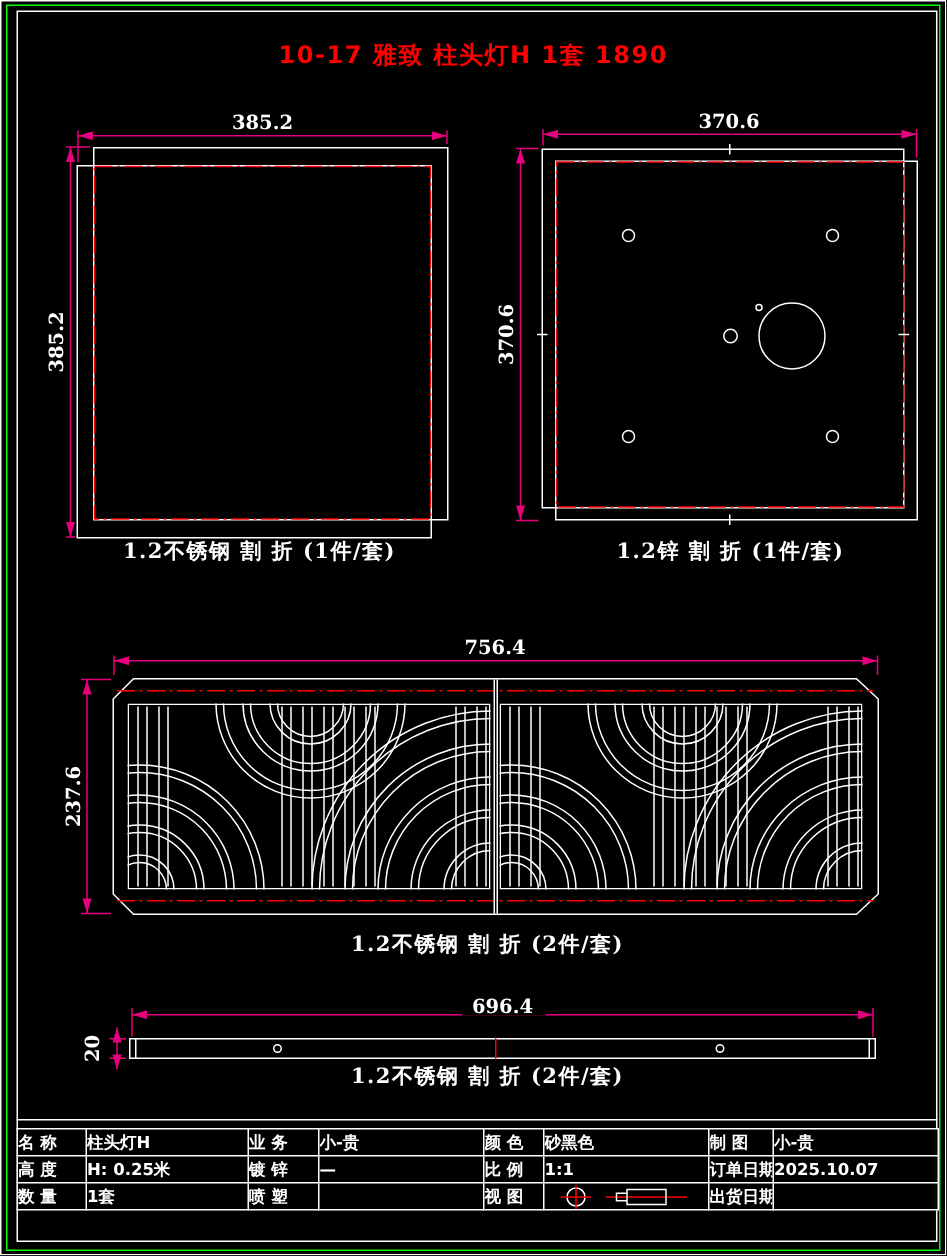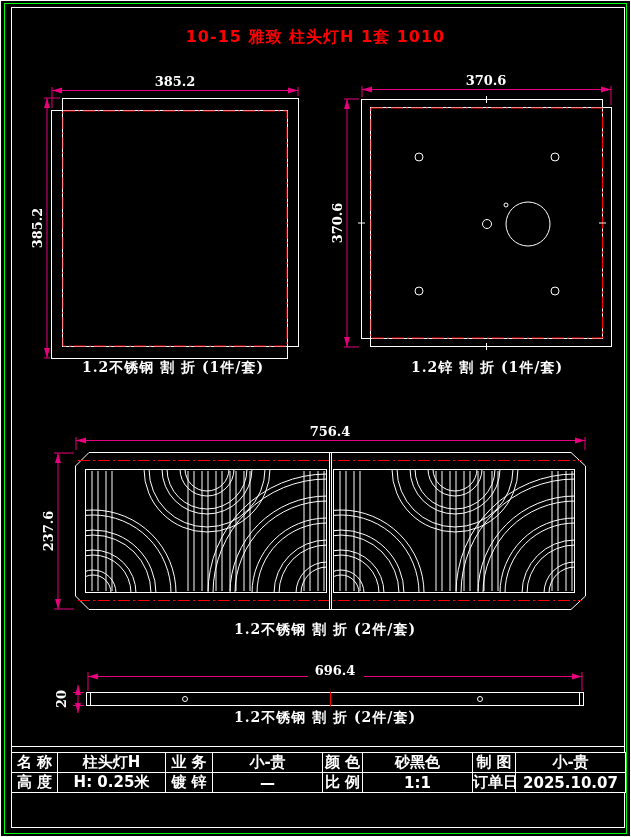--- a/index.html
+++ b/index.html
@@ -11,22 +11,22 @@
   .redfold{stroke:#ff0000;stroke-width:1;fill:none;stroke-dasharray:12 3 2 3;}
   .dim{stroke:#e6007e;stroke-width:1;fill:none;}
   .dimtext{fill:#ffffff;font-size:13px;font-weight:bold;
            font-family:"DejaVu Serif","Liberation Serif",serif;}
   .cap{fill:#ffffff;font-size:14px;font-weight:bold;letter-spacing:1px;
        font-family:"DejaVu Serif","Liberation Serif",serif;}
   #sheet-title{position:absolute;left:0;right:0;top:27px;text-align:center;
                color:#ff0000;font-size:16px;font-weight:bold;letter-spacing:1px;}
   #title-block{position:absolute;left:11px;top:752px;width:614px;
                border-collapse:collapse;table-layout:fixed;background:#000;}
-  #title-block td{border:1px solid #ffffff;color:#ffffff;font-size:15px;font-weight:bold;
-                  text-align:center;vertical-align:middle;padding:0;height:17px;
+  #title-block td{border:1px solid #ffffff;color:#ffffff;font-size:11px;font-weight:bold;
+                  text-align:left;vertical-align:middle;padding:0;height:17px;
                   overflow:hidden;white-space:nowrap;}
   .viewcell svg{display:block;margin:0 auto;}
 </style>
 </head>
 <body>
 
 <div id="sheet">
 
   <svg id="cad" width="631" height="837" viewBox="0 0 631 837">
     <defs>
@@ -149,21 +149,21 @@
       <rect x="308" y="664" width="56" height="13" fill="#000000"></rect>
       <text class="dimtext" x="335" y="675" text-anchor="middle">696.4</text>
       <line class="dim" x1="73" y1="692.5" x2="84" y2="692.5"></line>
       <line class="dim" x1="73" y1="705.5" x2="84" y2="705.5"></line>
       <line class="dim" x1="78" y1="685" x2="78" y2="713" marker-start="url(#arr)" marker-end="url(#arr)"></line>
       <text class="dimtext" x="66" y="699" text-anchor="middle" transform="rotate(-90 66 699)">20</text>
       <text class="cap" x="325" y="722" text-anchor="middle">1.2不锈钢 割 折 (2件/套)</text>
     </g>
   </svg>
 
-  <div id="sheet-title">10-15 雅致 柱头灯H 1套 1010</div>
+  <div id="sheet-title">10-17 雅致 柱头灯H 1套 1890</div>
 
   <table id="title-block">
     <colgroup>
       <col style="width:46px">
         <col style="width:108px">
       <col style="width:47px">
         <col style="width:110px">
       <col style="width:40px">
         <col style="width:110px">
       <col style="width:43px">
@@ -183,16 +183,34 @@
     <tr>
       <td>高 度</td>
       <td>H: 0.25米</td>
       <td>镀 锌</td>
       <td>—</td>
       <td>比 例</td>
       <td>1:1</td>
       <td>订单日期</td>
       <td>2025.10.07</td>
     </tr>
+    <tr>
+      <td>数 量</td>
+      <td>1套</td>
+      <td>喷 塑</td>
+      <td></td>
+      <td>视 图</td>
+      <td class="viewcell">
+        <svg width="96" height="16" viewBox="0 0 96 16">
+          <circle cx="14" cy="8" r="6" stroke="#ffffff" fill="none" stroke-width="1"></circle>
+          <line x1="4" y1="8" x2="24" y2="8" stroke="#ff0000" stroke-width="1"></line>
+          <line x1="14" y1="-1" x2="14" y2="17" stroke="#ff0000" stroke-width="1"></line>
+          <line x1="34" y1="8" x2="88" y2="8" stroke="#ff0000" stroke-width="1"></line>
+          <path d="M48,3 H74 V13 H48 Z M48,5.5 H41 V10.5 H48" stroke="#ffffff" fill="none" stroke-width="1"></path>
+        </svg>
+      </td>
+      <td>出货日期</td>
+      <td></td>
+    </tr>
   </tbody>
     </table>
 
 </div>
 
 </body></html>

